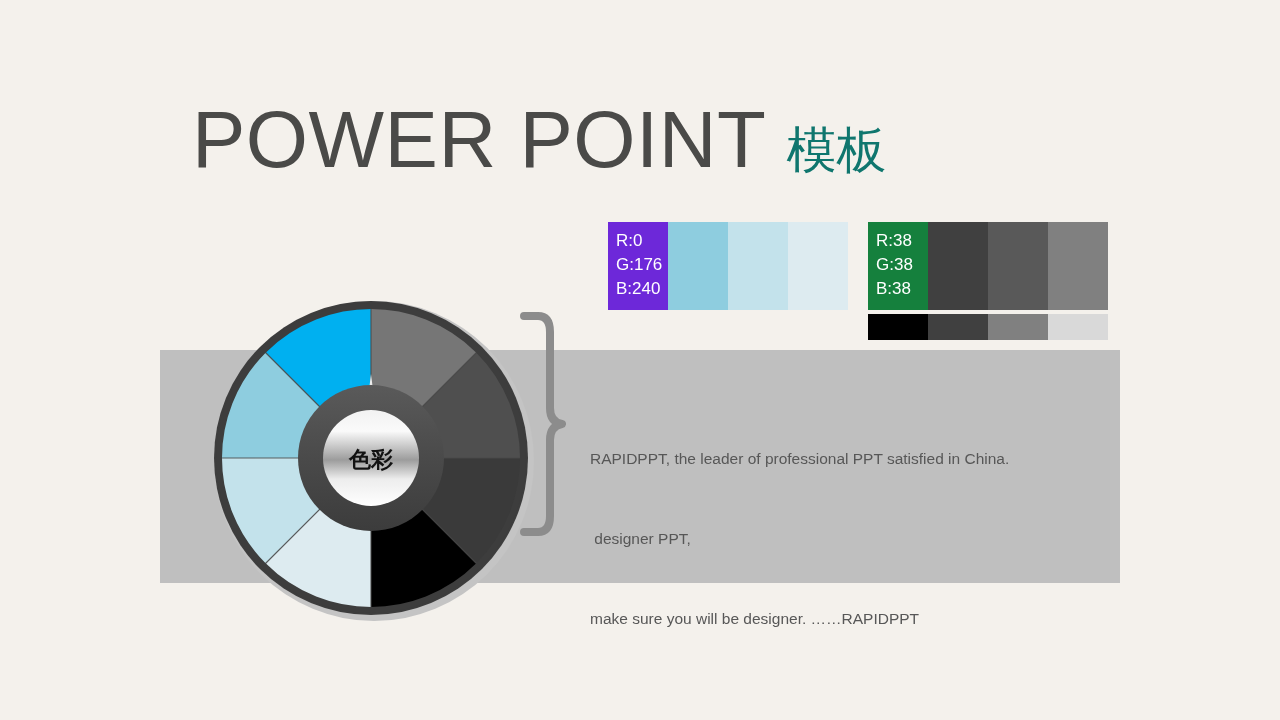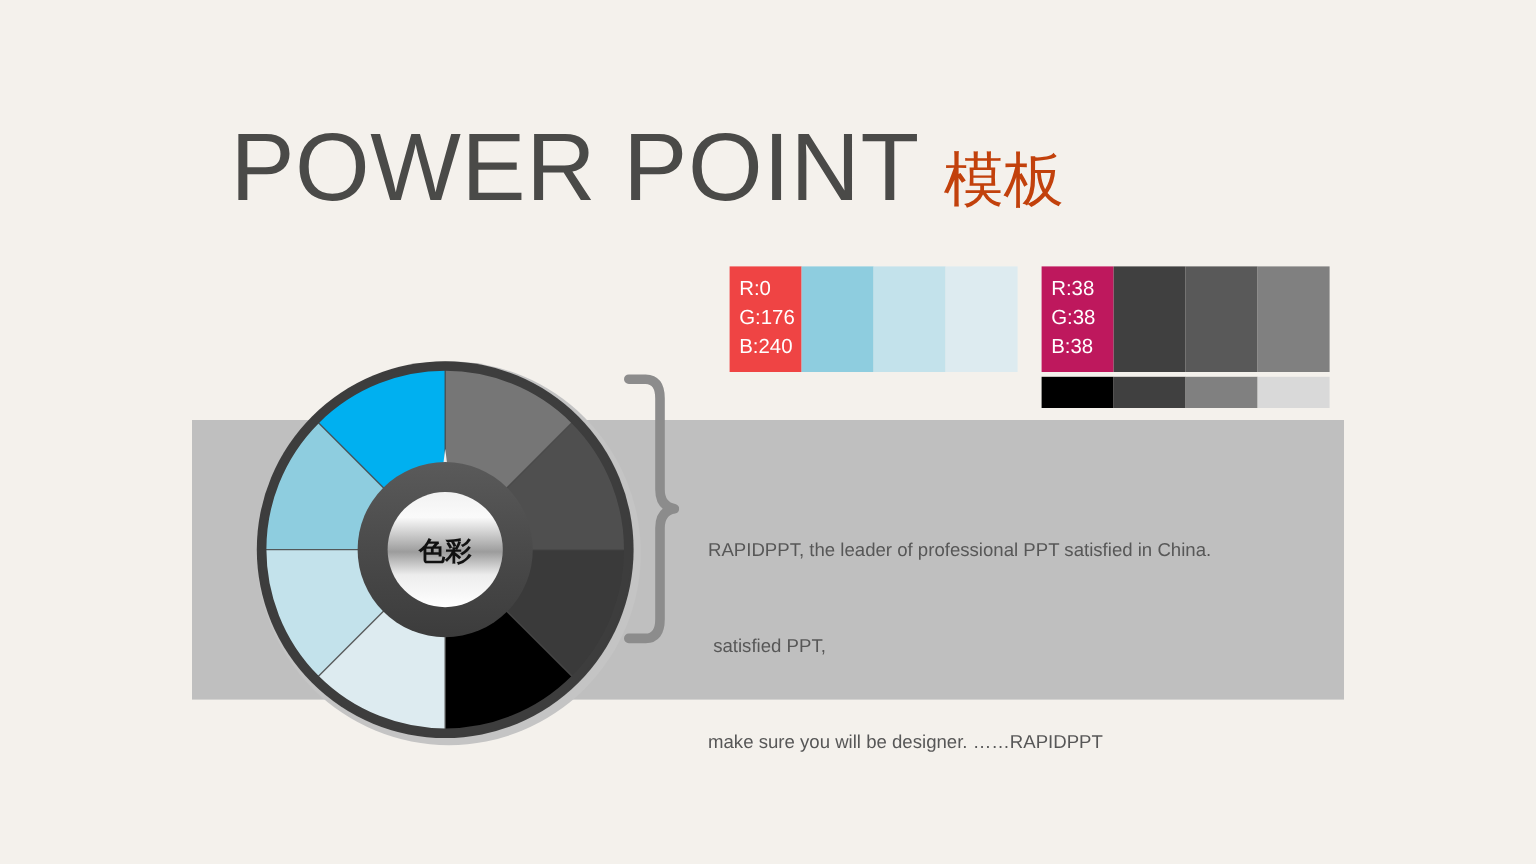--- a/index.html
+++ b/index.html
@@ -33,21 +33,21 @@
   #title-main {
     font-size: 80px;
     font-weight: 400;
     color: #4A4A48;
     letter-spacing: 0.5px;
     line-height: 1;
   }
   #title-sub {
     font-size: 50px;
     font-weight: 400;
-    color: #c2410c;
+    color: #0f766e;
     margin-left: 20px;
     line-height: 1;
   }
 
   
   #content-band {
     position: absolute;
     left: 160px;
     top: 350px;
     width: 960px;
@@ -130,32 +130,32 @@
 <div id="slide">
 
   <div id="content-band"></div>
 
   <div id="title-block">
     <span id="title-main">POWER POINT</span>
     <span id="title-sub">模板</span>
   </div>
 
   <div id="blue-swatches" class="swatch-row">
-    <div class="swatch" style="background:#ef4444">
+    <div class="swatch" style="background:#6d28d9">
       <div class="swatch-label">R:0
 G:176
 B:240</div>
     </div>
     <div class="swatch" style="background:#8ECDDF"></div>
     <div class="swatch" style="background:#C3E2EB"></div>
     <div class="swatch" style="background:#DDEBF0"></div>
   </div>
 
   <div id="dark-swatches" class="swatch-row">
-    <div class="swatch" style="background:#be185d">
+    <div class="swatch" style="background:#15803d">
       <div class="swatch-label">R:38
 G:38
 B:38</div>
     </div>
     <div class="swatch" style="background:#404040"></div>
     <div class="swatch" style="background:#595959"></div>
     <div class="swatch" style="background:#808080"></div>
   </div>
 
   <div id="mini-strip">
@@ -230,19 +230,19 @@
 
     <text x="163" y="181" text-anchor="middle" font-family="DejaVu Sans, sans-serif" font-size="22" font-weight="bold" fill="#111111">色彩</text>
   </svg>
 
   <svg id="brace" viewBox="0 0 46 228">
     <path d="M4,6 L18,6 Q30,6 30,22 L30,98 Q30,112 42,114 Q30,116 30,130 L30,206 Q30,222 18,222 L4,222" fill="none" stroke="#8C8C8C" stroke-width="8" stroke-linecap="round" stroke-linejoin="round"></path>
   </svg>
 
   <div id="body-text">
     <div>RAPIDPPT, the leader of professional PPT satisfied in China.</div>
-    <div> satisfied PPT,</div>
+    <div> designer PPT,</div>
     <div>make sure you will be designer. ……RAPIDPPT</div>
     
     
   </div>
 
 </div>
 
 </body></html>

